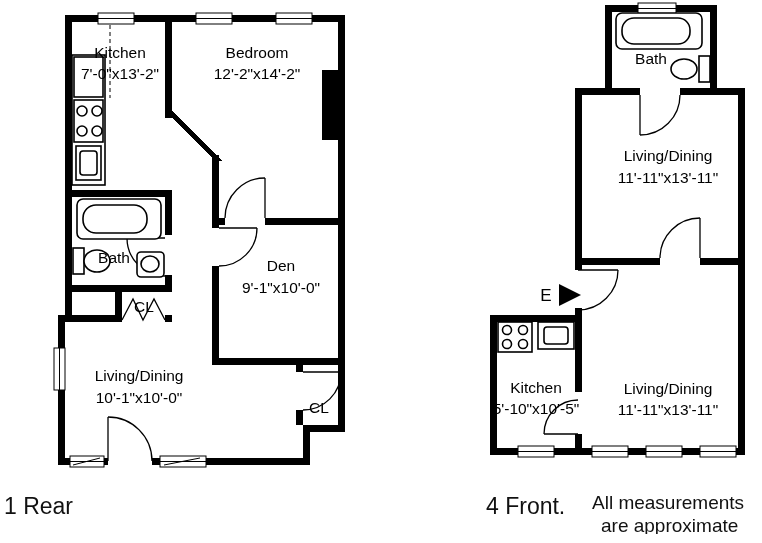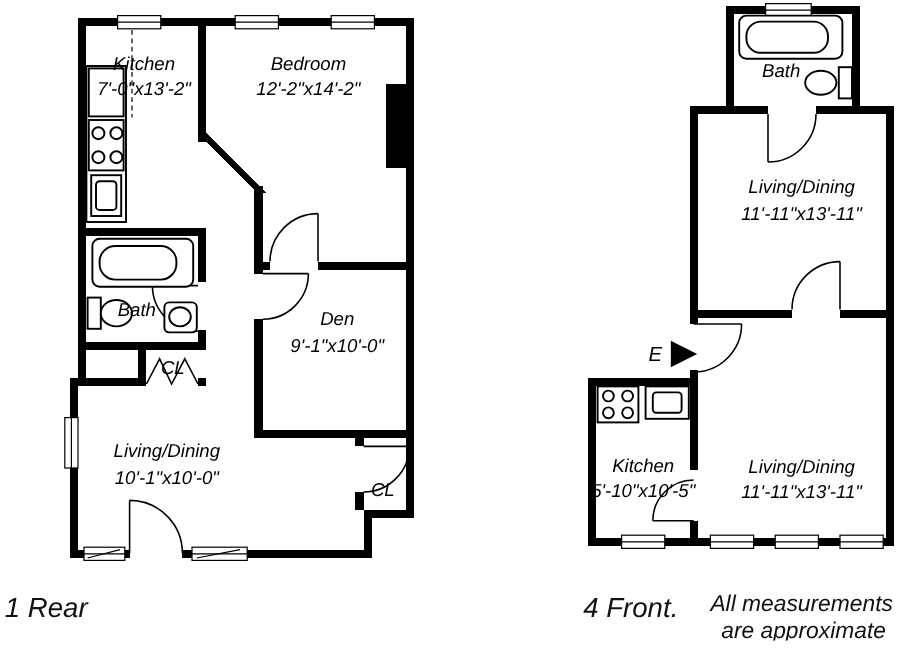--- a/index.html
+++ b/index.html
@@ -1,16 +1,16 @@
 <!DOCTYPE html>
 <html><head>
 <meta charset="utf-8">
 <style>
   html,body{margin:0;padding:0;background:#ffffff;}
-  .page{position:relative;width:762px;height:534px;background:#ffffff;overflow:hidden;font-style:italic;}
+  .page{position:relative;width:762px;height:534px;background:#ffffff;overflow:hidden;}
   svg{display:block;}
   .wall{fill:#000;}
   .gap{fill:#fff;}
   .winbox{fill:#fff;stroke:#000;stroke-width:1;}
   .winline{stroke:#000;stroke-width:1;fill:none;}
   .fix{fill:#fff;stroke:#000;stroke-width:1.6;}
   .thin{fill:none;stroke:#000;stroke-width:1.6;}
   .arc{fill:none;stroke:#000;stroke-width:1.3;}
   .dash{fill:none;stroke:#000;stroke-width:1;stroke-dasharray:4 3;}
   .lbl{font-family:"Liberation Sans",sans-serif;font-size:15.5px;fill:#000;text-anchor:middle;}

